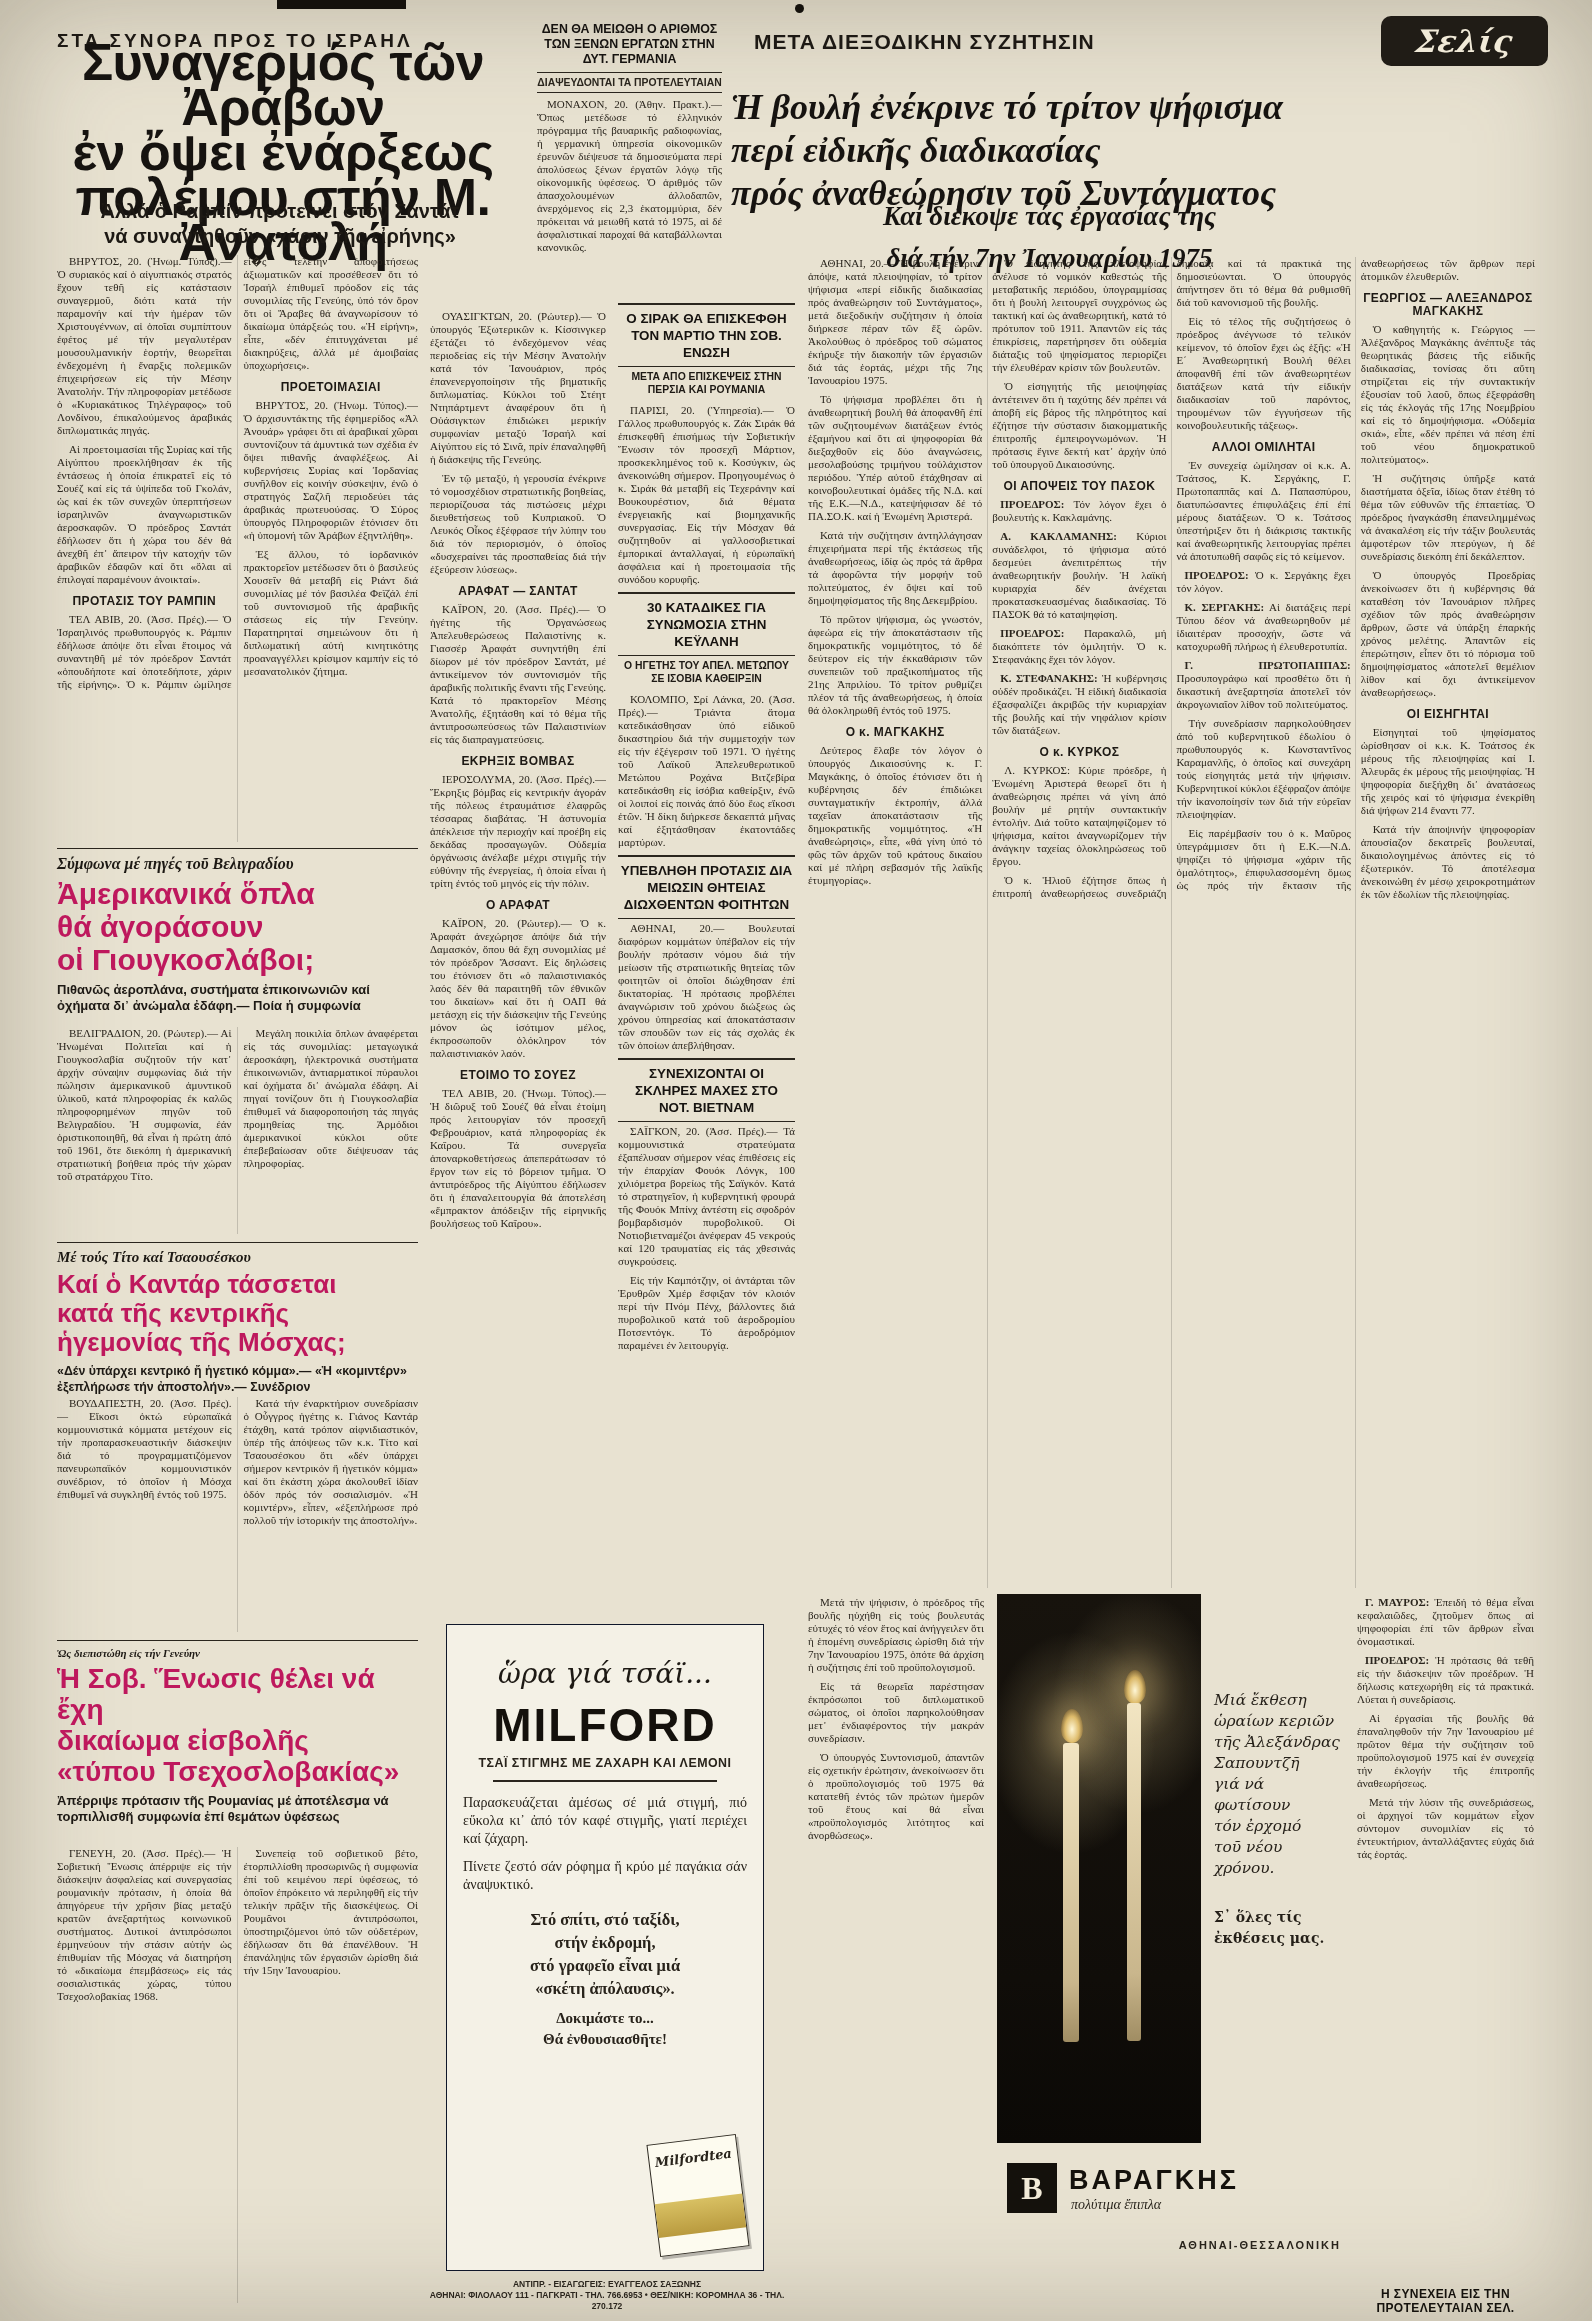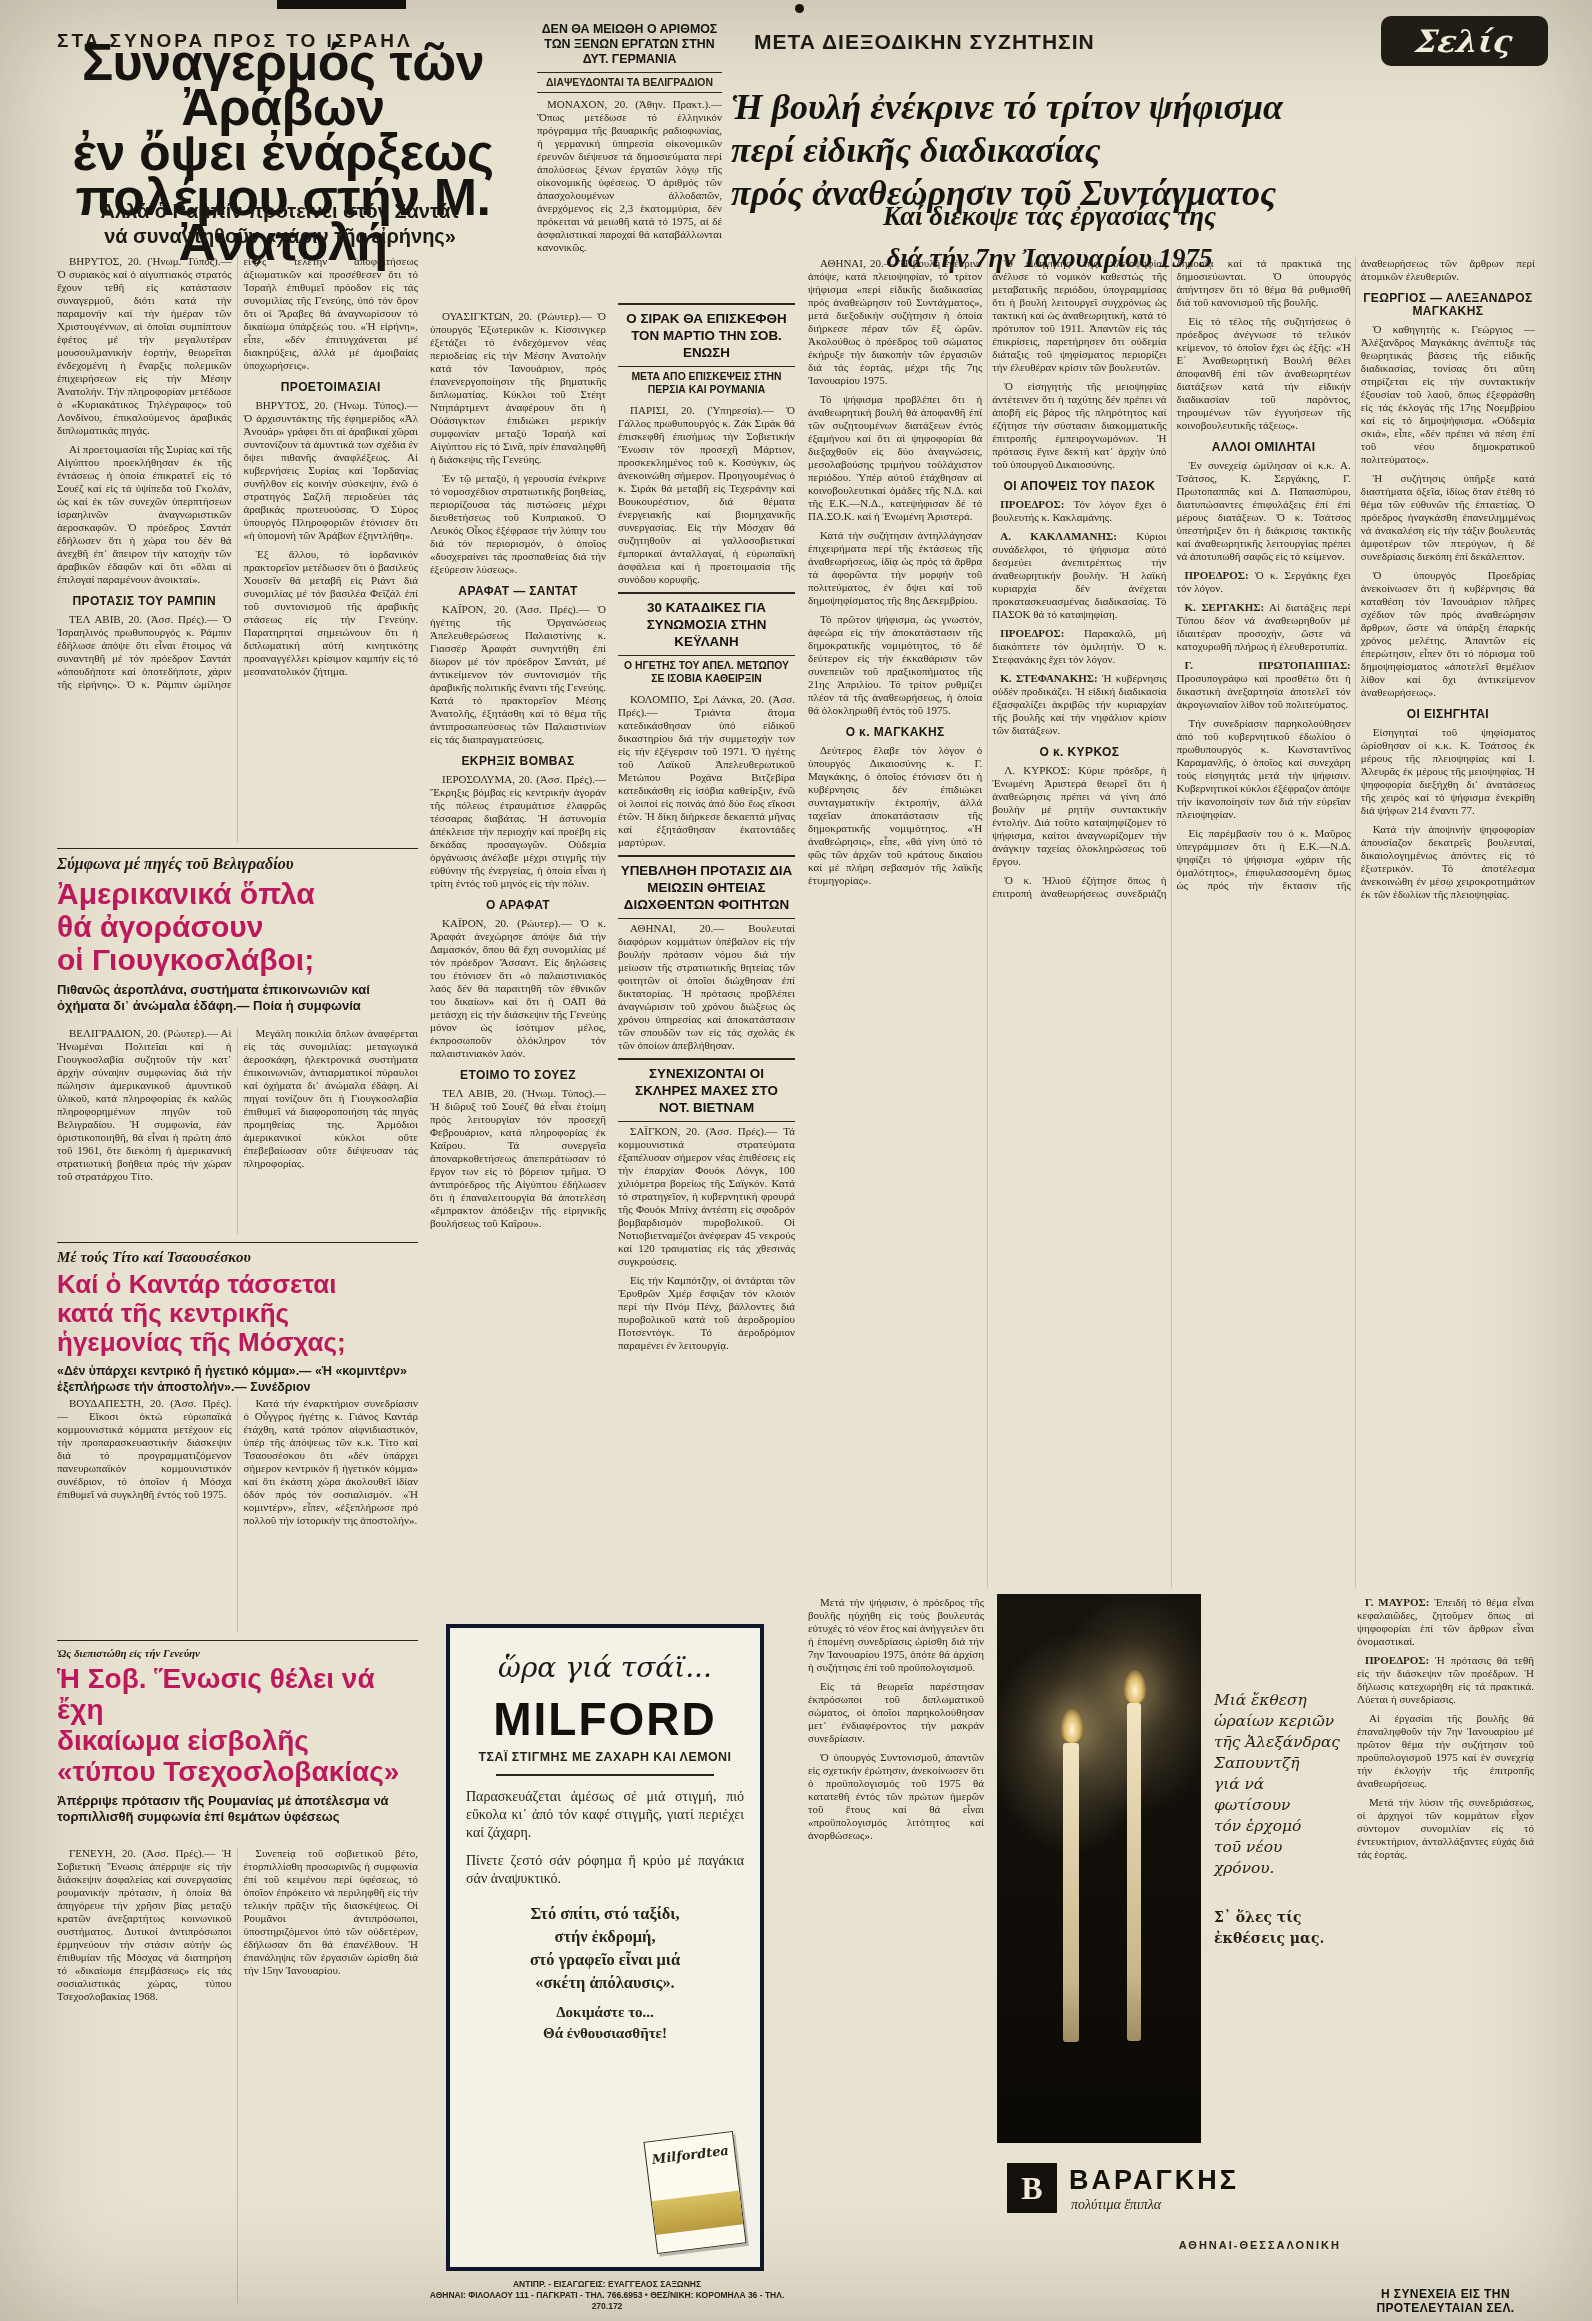--- a/index.html
+++ b/index.html
@@ -30,21 +30,21 @@
                font-size:16px;color:#1d1914;margin:0 0 4px;}
   .feat-title{font-family:"Liberation Sans",sans-serif;font-weight:bold;color:#be185d;margin:0 0 6px;}
   .feat-deck{font-family:"Liberation Sans",sans-serif;font-weight:bold;font-size:13px;
              line-height:16px;color:#1d1914;}
   .mark{background:#14110c;}
   .selis{display:flex;align-items:center;justify-content:center;background:#201c16;
          border-radius:10px;color:#f1ead8;}
   .selis span{font-family:"DejaVu Serif",serif;font-style:italic;font-weight:bold;
               font-size:31px;transform:skew(-6deg);}
   
-  #milford{background:#f4f1e6;border:4px solid #0f172a;padding:21px 16px;box-sizing:border-box;}
+  #milford{background:#f4f1e6;border:1px solid #0f172a;padding:30px 16px;box-sizing:border-box;}
   #milford .m-script{font-family:"DejaVu Serif",serif;font-style:italic;font-size:28px;
                      text-align:center;color:#1d1914;margin:2px 0 8px;}
   #milford .m-brand{font-family:"Liberation Sans",sans-serif;font-weight:bold;font-size:46px;
                     letter-spacing:2px;text-align:center;color:#14110c;margin:0 0 4px;}
   #milford .m-sub{font-family:"Liberation Sans",sans-serif;font-weight:bold;font-size:12.4px;
                   text-align:center;letter-spacing:0.5px;margin:0 0 10px;}
   #milford .m-rule{height:2px;background:#2a251d;margin:0 30px 12px;}
   #milford .m-body{font-size:14px;line-height:18px;text-align:justify;margin:0 0 10px;}
   #milford .m-lines{font-weight:bold;font-size:16.4px;line-height:23px;text-align:center;margin:14px 0 8px;}
   #milford .m-cta{font-weight:bold;font-size:15px;line-height:21px;text-align:center;}
@@ -96,21 +96,21 @@
 
   <div class="abs kicker" style="left:57px;top:30px;width:458px;font-size:19px;letter-spacing:3px;">ΣΤΑ ΣΥΝΟΡΑ ΠΡΟΣ ΤΟ ΙΣΡΑΗΛ</div>
   <div class="abs headline prewrap" style="left:40px;top:40px;width:486px;font-size:52px;line-height:45px;letter-spacing:-0.5px;text-align:center;">Συναγερμός τῶν Ἀράβων
 ἐν ὄψει ἐνάρξεως
 πολέμου στήν Μ. Ἀνατολή</div>
   <div class="abs kicker prewrap" style="left:55px;top:199px;width:450px;font-size:20px;line-height:25px;text-align:center;">Ἀλλά ὁ Ραμπίν προτείνει στόν Σαντάτ
 νά συναντηθοῦν «χάριν τῆς εἰρήνης»</div>
 
   <div class="abs region" style="left:537px;top:22px;width:185px;height:285px;">
     <div class="brief-t1">ΔΕΝ ΘΑ ΜΕΙΩΘΗ Ο ΑΡΙΘΜΟΣ ΤΩΝ ΞΕΝΩΝ ΕΡΓΑΤΩΝ ΣΤΗΝ ΔΥΤ. ΓΕΡΜΑΝΙΑ</div>
-    <div class="brief-t2">ΔΙΑΨΕΥΔΟΝΤΑΙ ΤΑ ΒΕΛΙΓΡΑΔΙΟΝ</div>
+    <div class="brief-t2">ΔΙΑΨΕΥΔΟΝΤΑΙ ΤΑ ΠΡΟΤΕΛΕΥΤΑΙΑΝ</div>
     <p style="text-indent:10px;">ΜΟΝΑΧΟΝ, 20. (Ἀθην. Πρακτ.).— Ὅπως μετέδωσε τό ἑλληνικόν πρόγραμμα τῆς βαυαρικῆς ραδιοφωνίας, ἡ γερμανική ὑπηρεσία οἰκονομικῶν ἐρευνῶν διέψευσε τά δημοσιεύματα περί ἀπολύσεως ξένων ἐργατῶν λόγῳ τῆς οἰκονομικῆς ὑφέσεως. Ὁ ἀριθμός τῶν ἀπασχολουμένων ἀλλοδαπῶν, ἀνερχόμενος εἰς 2,3 ἑκατομμύρια, δέν πρόκειται νά μειωθῆ κατά τό 1975, αἱ δέ ἀσφαλιστικαί παροχαί θά καταβάλλωνται κανονικῶς.</p>
   </div>
 
   <div class="abs kicker" style="left:754px;top:30px;width:428px;font-size:21px;letter-spacing:1px;">ΜΕΤΑ ΔΙΕΞΟΔΙΚΗΝ ΣΥΖΗΤΗΣΙΝ</div>
   <div class="abs selis" style="left:1381px;top:16px;width:167px;height:50px;">
     <span>Σελίς</span>
   </div>
   <div class="abs ser-head prewrap" style="left:731px;top:62px;width:645px;font-size:36px;line-height:43px;margin-top:24px;">Ἡ βουλή ἐνέκρινε τό τρίτον ψήφισμα
 περί εἰδικῆς διαδικασίας
 πρός ἀναθεώρησιν τοῦ Συντάγματος</div>

